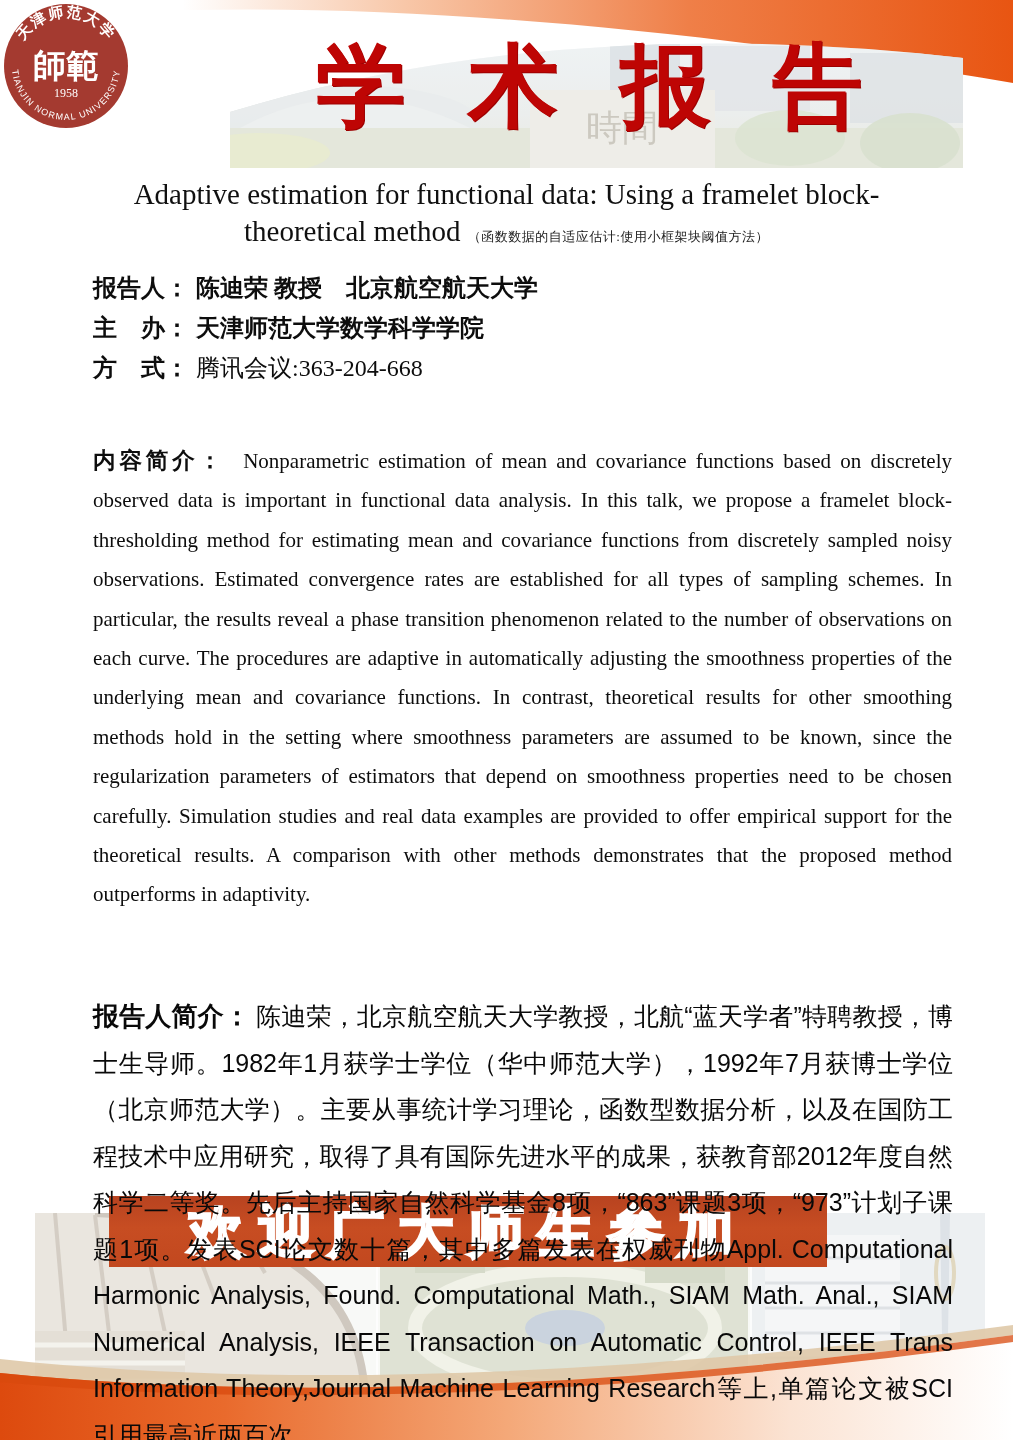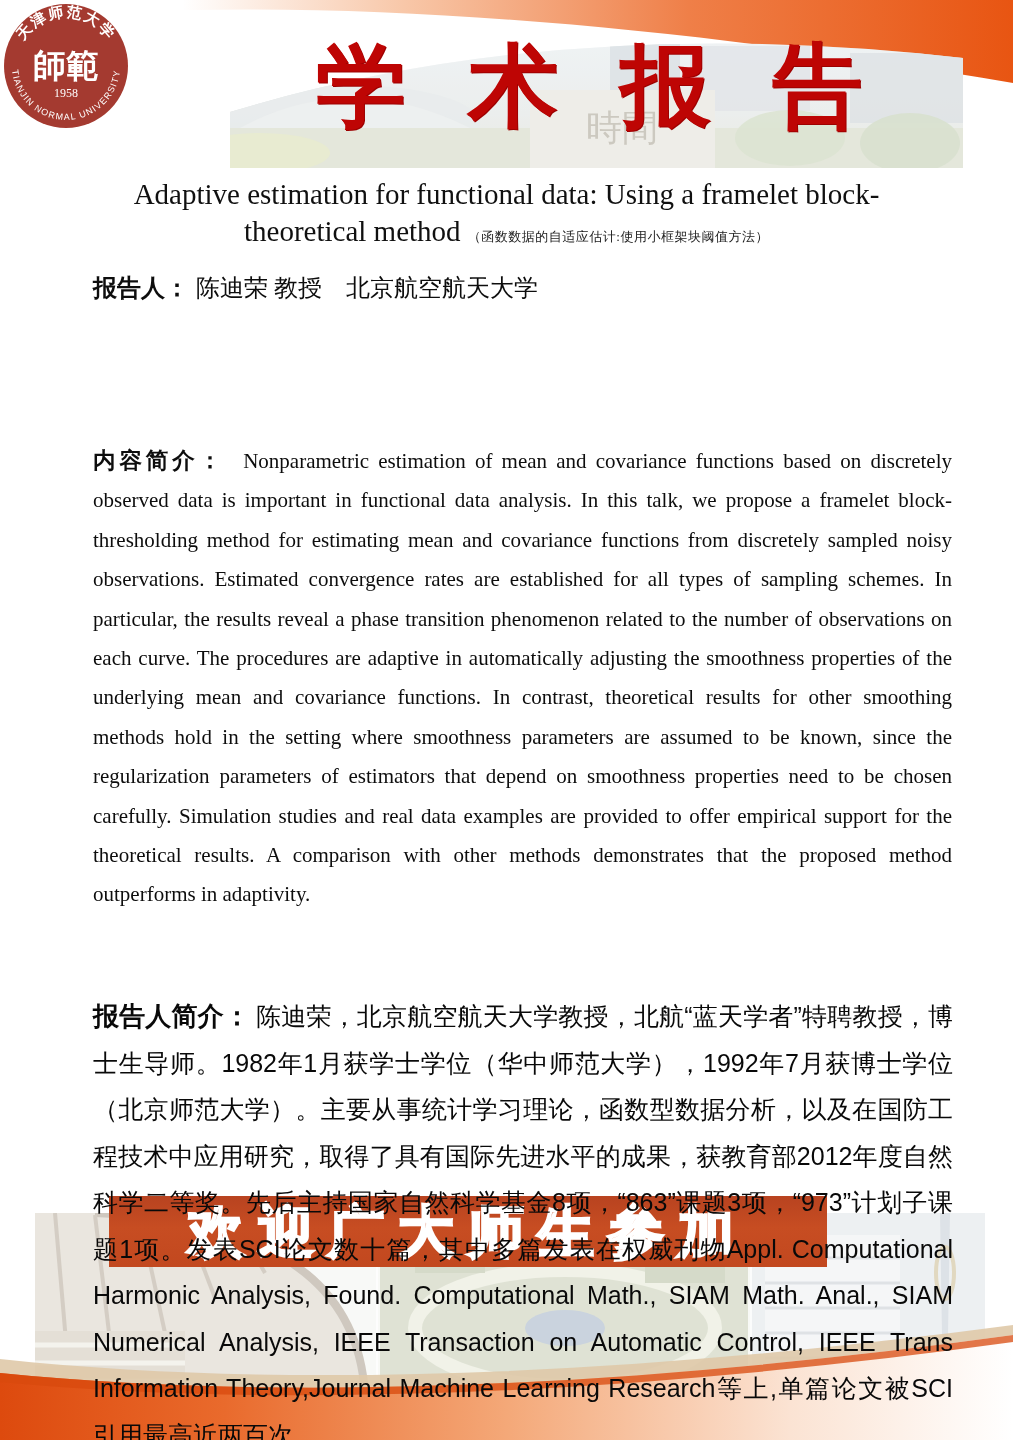--- a/index.html
+++ b/index.html
@@ -17,21 +17,21 @@
 
   
   .title-block{position:absolute;left:58px;top:176px;width:897px;text-align:center;
       font-size:29px;color:#101010;line-height:37px;font-family:"Liberation Serif", serif;}
   .title-sub{font-size:13px;color:#222;letter-spacing:0.5px;}
 
   
   .meta{position:absolute;left:93px;top:271px;width:860px;font-size:24px;color:#0d0d0d;}
   .meta-row{height:40px;line-height:34px;white-space:nowrap;}
   .meta-label{font-weight:bold;display:inline-block;min-width:97px;}
-  .meta-value.bold{font-weight:normal;}
+  .meta-value.bold{font-weight:bold;}
 
   
   .abstract{position:absolute;left:93px;top:433px;width:859px;
       font-size:21px;line-height:39.4px;color:#0d0d0d;text-align:justify;
       font-family:"Liberation Serif", serif;margin-top:8px;}
   .abstract .sec-label{font-weight:bold;font-size:22.5px;margin-right:18px;}
 
   
   .collage{position:absolute;left:35px;top:1213px;width:950px;height:182px;z-index:1;}
 
@@ -124,20 +124,28 @@
     <span>Adaptive estimation for functional data: Using a framelet block-</span><br>
     <span>theoretical method</span>
     <span class="title-sub">（函数数据的自适应估计:使用小框架块阈值方法）</span>
   </div>
 
   <div class="meta">
     <div class="meta-row">
       <span class="meta-label">报告人：</span>
       <span class="meta-value bold">陈迪荣 教授　北京航空航天大学</span>
     </div>
+    <div class="meta-row">
+      <span class="meta-label">主　办：</span>
+      <span class="meta-value bold">天津师范大学数学科学学院</span>
+    </div>
+    <div class="meta-row">
+      <span class="meta-label">方　式：</span>
+      <span class="meta-value">腾讯会议:363-204-668</span>
+    </div>
   </div>
 
   <div class="abstract">
     <span class="sec-label">内容简介：</span><span>Nonparametric estimation of mean and covariance functions based on discretely observed data is important in functional data analysis. In this talk, we propose a framelet block-thresholding method for estimating mean and covariance functions from discretely sampled noisy observations. Estimated convergence rates are established for all types of sampling schemes. In particular, the results reveal a phase transition phenomenon related to the number of observations on each curve. The procedures are adaptive in automatically adjusting the smoothness properties of the underlying mean and covariance functions. In contrast, theoretical results for other smoothing methods hold in the setting where smoothness parameters are assumed to be known, since the regularization parameters of estimators that depend on smoothness properties need to be chosen carefully. Simulation studies and real data examples are provided to offer empirical support for the theoretical results. A comparison with other methods demonstrates that the proposed method outperforms in adaptivity.</span>
   </div>
 
   <svg class="collage" width="950" height="182" viewBox="0 0 950 182" preserveAspectRatio="none">
     <g opacity="0.55">
 
       <rect x="0" y="0" width="343" height="182" fill="#d9d2c6"></rect>

